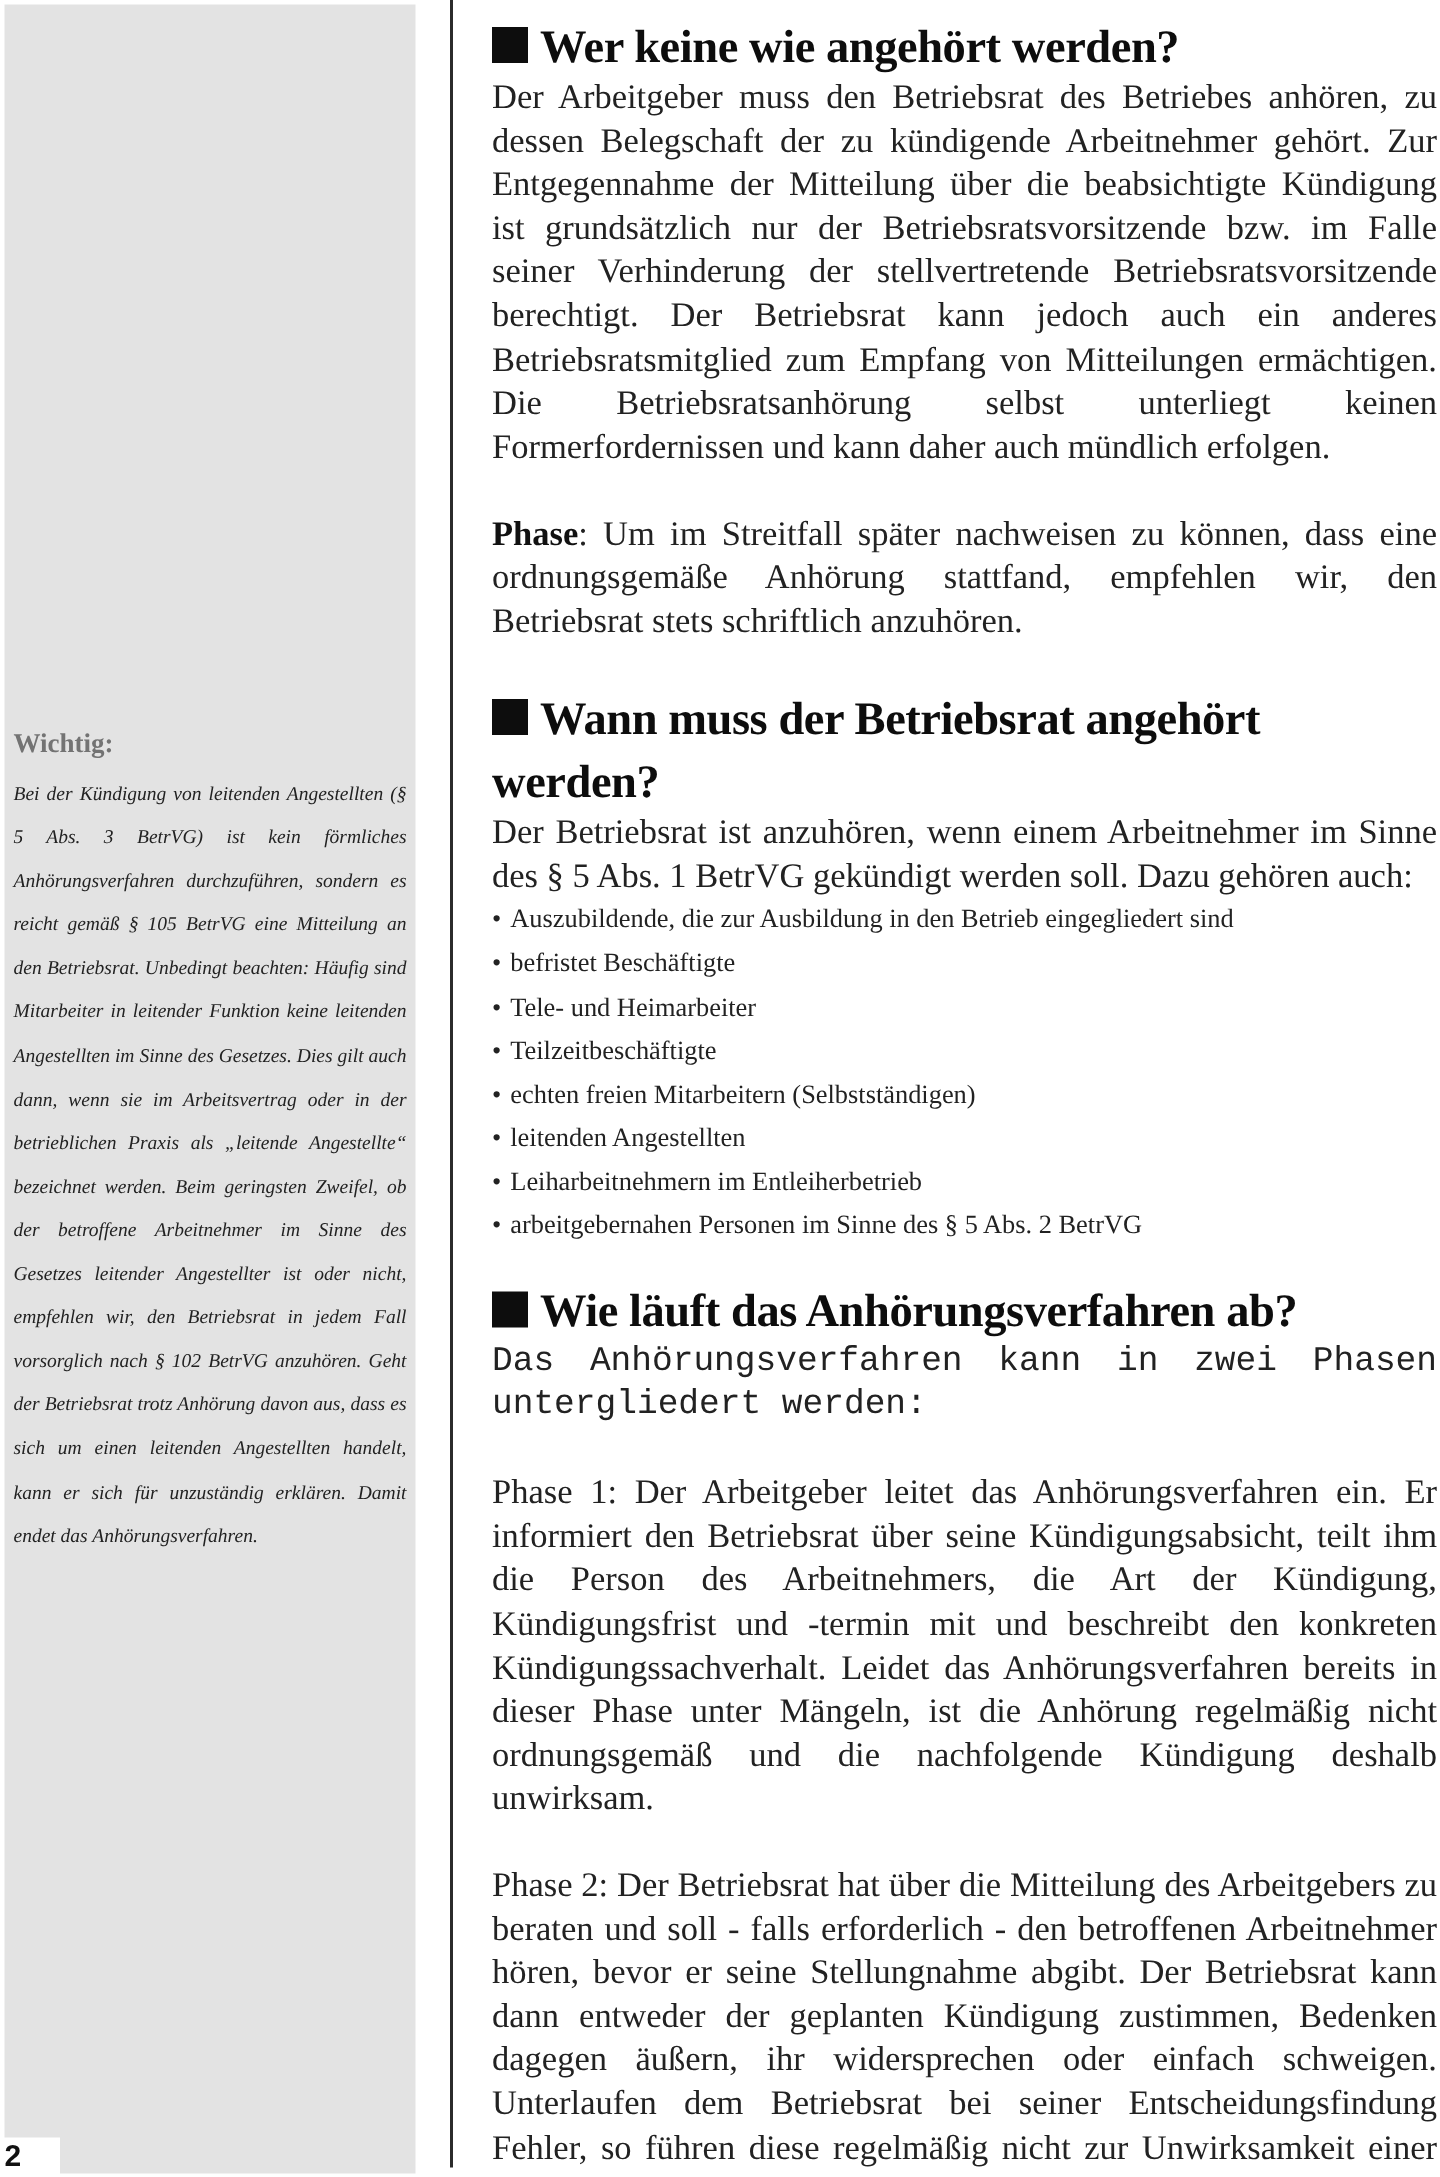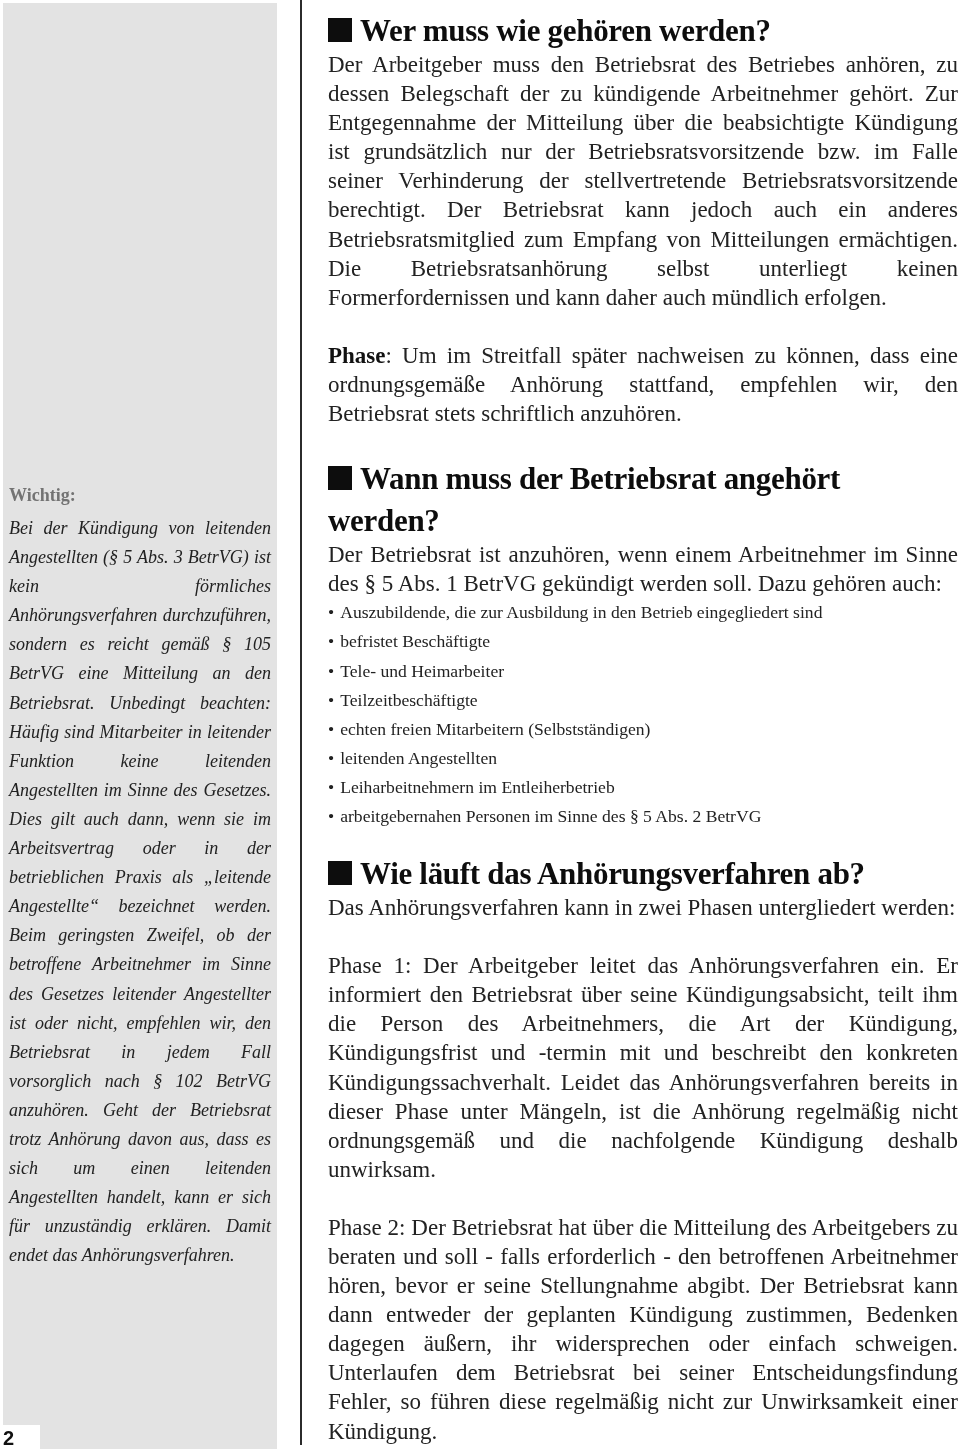--- a/index.html
+++ b/index.html
@@ -7,21 +7,21 @@
            font-family: "Liberation Serif", "DejaVu Serif", serif; color: #1a1a1a; }
     .sidebar { position: absolute; left: 3px; top: 3px; width: 274px; height: 1446px;
                background: #e3e3e3; }
     .rule { position: absolute; left: 300px; top: 0; width: 2px; height: 1445px; background: #2b2b2b; }
     .page-num { position: absolute; left: 0; top: 1425px; width: 40px; height: 26px; background: #ffffff;
                 font-family: "Liberation Sans", sans-serif; font-weight: bold; font-size: 20px;
                 line-height: 26px; padding-left: 3px; box-sizing: border-box; color: #111; }
     .note { position: absolute; left: 9px; top: 484px; width: 262px; }
     .note-title { font-family: "Liberation Serif", serif; font-weight: bold; font-size: 18px;
                   line-height: 22px; margin: 0 0 8px 0; color: #737373; }
-    .note-body { font-style: italic; font-size: 18px; line-height: 29.1px; text-align: justify;
+    .note-body { font-style: italic; font-size: 13px; line-height: 29.1px; text-align: justify;
                  margin: 0; color: #222; }
 
     .main { position: absolute; left: 328px; top: 0; width: 630px; }
     .h { font-weight: bold; font-size: 31px; line-height: 42px; color: #0d0d0d; margin: 0;
          letter-spacing: -0.3px; }
     .h .sq { display: inline-block; width: 24px; height: 24px; background: #0d0d0d;
              margin-right: 8px; vertical-align: -1px; }
     .p { font-size: 23px; line-height: 29.1px; text-align: justify; margin: 0; color: #222; }
     .list { list-style: none; margin: 0; padding: 0; font-size: 17.6px; line-height: 29.1px; color: #222; }
     .list li::before { content: "\2022"; margin-right: 6px; }
@@ -36,21 +36,21 @@
 <div class="note">
   <p class="note-title">Wichtig:</p>
   <p class="note-body">Bei der Kündigung von leitenden Angestellten (§ 5 Abs. 3 BetrVG) ist kein förmliches Anhörungsverfahren durchzuführen, sondern es reicht gemäß § 105 BetrVG eine Mitteilung an den Betriebsrat. Unbedingt beachten: Häufig sind Mitarbeiter in leitender Funktion keine leitenden Angestellten im Sinne des Gesetzes. Dies gilt auch dann, wenn sie im Arbeitsvertrag oder in der betrieblichen Praxis als „leitende Angestellte“ bezeichnet werden. Beim geringsten Zweifel, ob der betroffene Arbeitnehmer im Sinne des Gesetzes leitender Angestellter ist oder nicht, empfehlen wir, den Betriebsrat in jedem Fall vorsorglich nach § 102 BetrVG anzuhören. Geht der Betriebsrat trotz Anhörung davon aus, dass es sich um einen leitenden Angestellten handelt, kann er sich für unzuständig erklären. Damit endet das Anhörungsverfahren.</p>
 </div>
 
 <div class="page-num">2</div>
 
 <div class="main">
 
   <h2 class="h" style="margin-top:10px;">
-    <span class="sq"></span><span>Wer muss wie gehören werden?</span>
+    <span class="sq"></span><span>Wer keine wie angehört werden?</span>
   </h2>
   <p class="p" style="margin-top:-2px;">Der Arbeitgeber muss den Betriebsrat des Betriebes anhören, zu dessen Belegschaft der zu kündigende Arbeitnehmer gehört. Zur Entgegennahme der Mitteilung über die beabsichtigte Kündigung ist grundsätzlich nur der Betriebsratsvorsitzende bzw. im Falle seiner Verhinderung der stellvertretende Betriebsratsvorsitzende berechtigt. Der Betriebsrat kann jedoch auch ein anderes Betriebsratsmitglied zum Empfang von Mitteilungen ermächtigen. Die Betriebsratsanhörung selbst  unterliegt keinen Formerfordernissen und kann daher auch mündlich erfolgen.</p>
 
   <p class="p" style="margin-top:29px;">
     <span class="bold">Phase</span><span>: Um im Streitfall später nachweisen zu können, dass eine ordnungsgemäße Anhörung stattfand, empfehlen wir, den Betriebsrat stets schriftlich anzuhören.</span>
   </p>
 
   <h2 class="h" style="margin-top:30px;">
     <span class="sq"></span><span>Wann muss der Betriebsrat angehört werden?</span>
   </h2>
@@ -64,16 +64,16 @@
   <ul class="list">
     <li>echten freien Mitarbeitern (Selbstständigen)</li>
     <li>leitenden Angestellten</li>
     <li>Leiharbeitnehmern im Entleiherbetrieb</li>
     <li>arbeitgebernahen Personen im Sinne des § 5 Abs. 2 BetrVG</li>
   </ul>
 
   <h2 class="h" style="margin-top:22px;">
     <span class="sq"></span><span>Wie läuft das Anhörungsverfahren ab?</span>
   </h2>
-  <p class="p" style="margin-top:-2px;">Das Anhörungsverfahren kann in zwei Phasen untergliedert werden:</p>
+  <p class="p" style="margin-top:-2px;font-family:Liberation Mono, monospace;">Das Anhörungsverfahren kann in zwei Phasen untergliedert werden:</p>
   <p class="p" style="margin-top:29px;">Phase 1: Der Arbeitgeber leitet das Anhörungsverfahren ein. Er informiert den Betriebsrat über seine Kündigungsabsicht, teilt ihm die Person des Arbeitnehmers, die Art der Kündigung, Kündigungsfrist und -termin mit und beschreibt den konkreten Kündigungssachverhalt. Leidet das Anhörungsverfahren bereits in dieser Phase unter Mängeln, ist die Anhörung regelmäßig nicht ordnungsgemäß und die nachfolgende Kündigung deshalb unwirksam.</p>
   <p class="p" style="margin-top:29px;">Phase 2: Der Betriebsrat hat über die Mitteilung des Arbeitgebers zu beraten und soll - falls erforderlich - den betroffenen Arbeitnehmer hören, bevor er seine Stellungnahme abgibt. Der Betriebsrat kann dann entweder der geplanten Kündigung zustimmen, Bedenken dagegen äußern, ihr widersprechen oder einfach schweigen. Unterlaufen dem Betriebsrat bei seiner Entscheidungsfindung Fehler, so führen diese regelmäßig nicht zur Unwirksamkeit einer Kündigung.</p>
 </div>
 
 </body></html>

